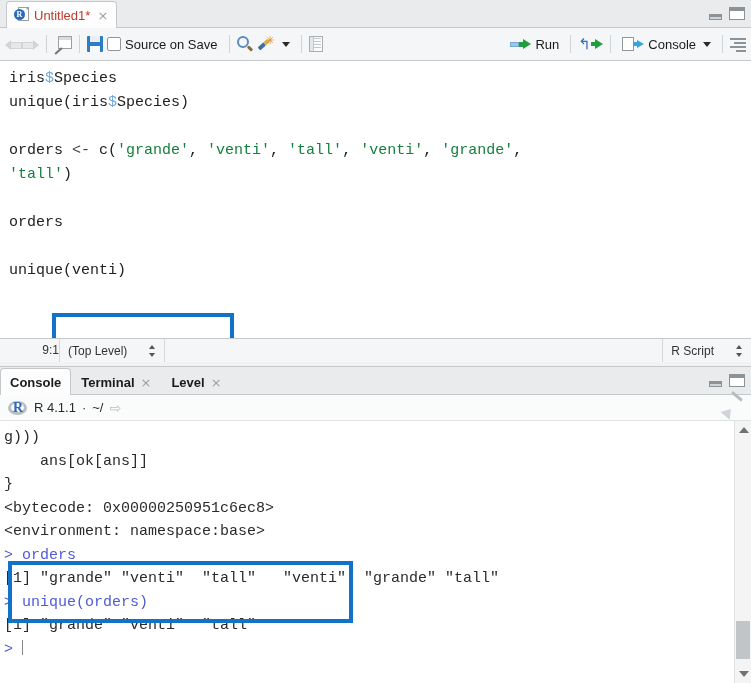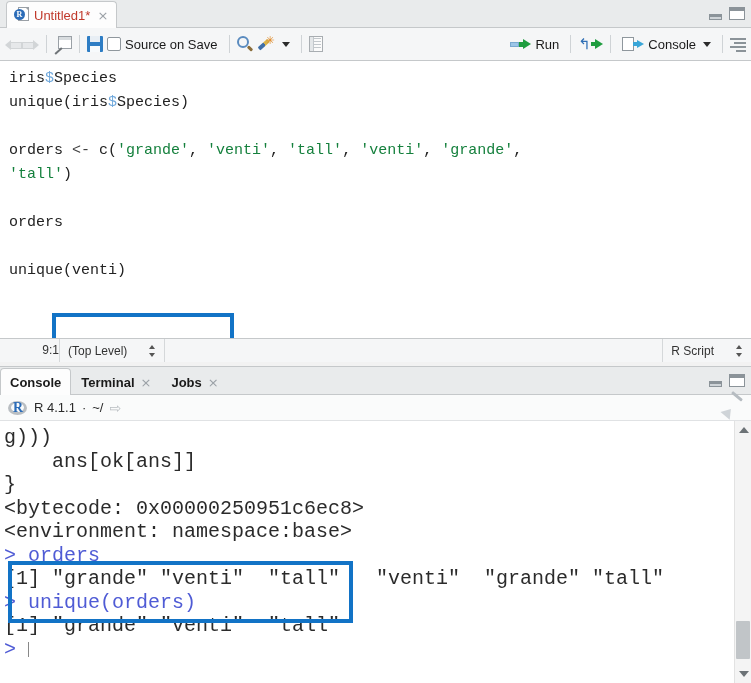--- a/index.html
+++ b/index.html
@@ -231,21 +231,21 @@
   .broom .h { position:absolute; right:1px; top:0; width:13px; height:3px;
      background:#b6bcc1; transform: rotate(40deg); transform-origin: right center;
      border-radius:1px; }
   .broom .b { position:absolute; left:1px; bottom:0; width:0; height:0;
      border-left:6px solid transparent; border-right:6px solid transparent;
      border-bottom:9px solid #cfd4d8; transform: rotate(40deg); }
 
   .console-body { flex: 1; position: relative; overflow: hidden;
                   background: #ffffff; display: flex; }
   .console-text {
-    flex: 1; font-family: "Liberation Mono", monospace; font-size: 20px;
+    flex: 1; font-family: "Liberation Mono", monospace; font-size: 15px;
     line-height: 23.5px; padding: 5px 0 0 4px; white-space: pre; color: #2b2b2b;
     position: relative;
   }
   .console-text .prompt { color: #4f5bd5; }
   .cursor { display:inline-block; width:1px; height:15px; background:#888;
             vertical-align:-2px; }
   .scrollbar {
     width: 17px; background: #f4f4f4; border-left: 1px solid #e2e2e2;
     position: relative; flex: none;
   }
@@ -372,21 +372,21 @@
 
     <div class="c-tabbar">
       <div class="c-tab active">
         <span>Console</span>
       </div>
       <div class="c-tab">
         <span>Terminal</span>
         <span class="x">×</span>
       </div>
       <div class="c-tab">
-        <span>Jobs</span>
+        <span>Level</span>
         <span class="x">×</span>
       </div>
       <div class="win-ctrls">
         <span class="wc-min"></span>
         <span class="wc-max"></span>
       </div>
     </div>
 
     <div class="c-infobar">
       <span class="r-logo">

